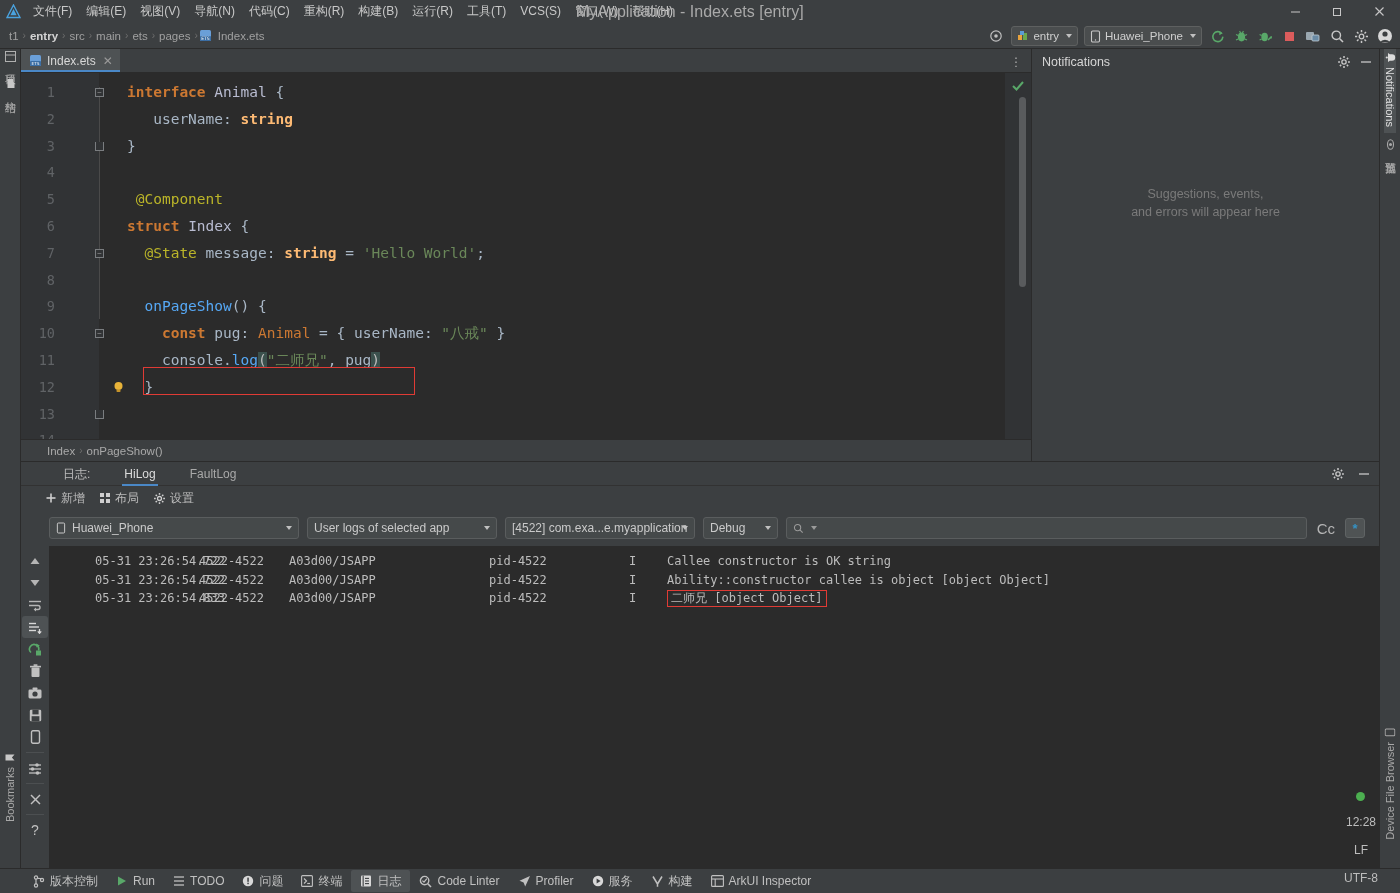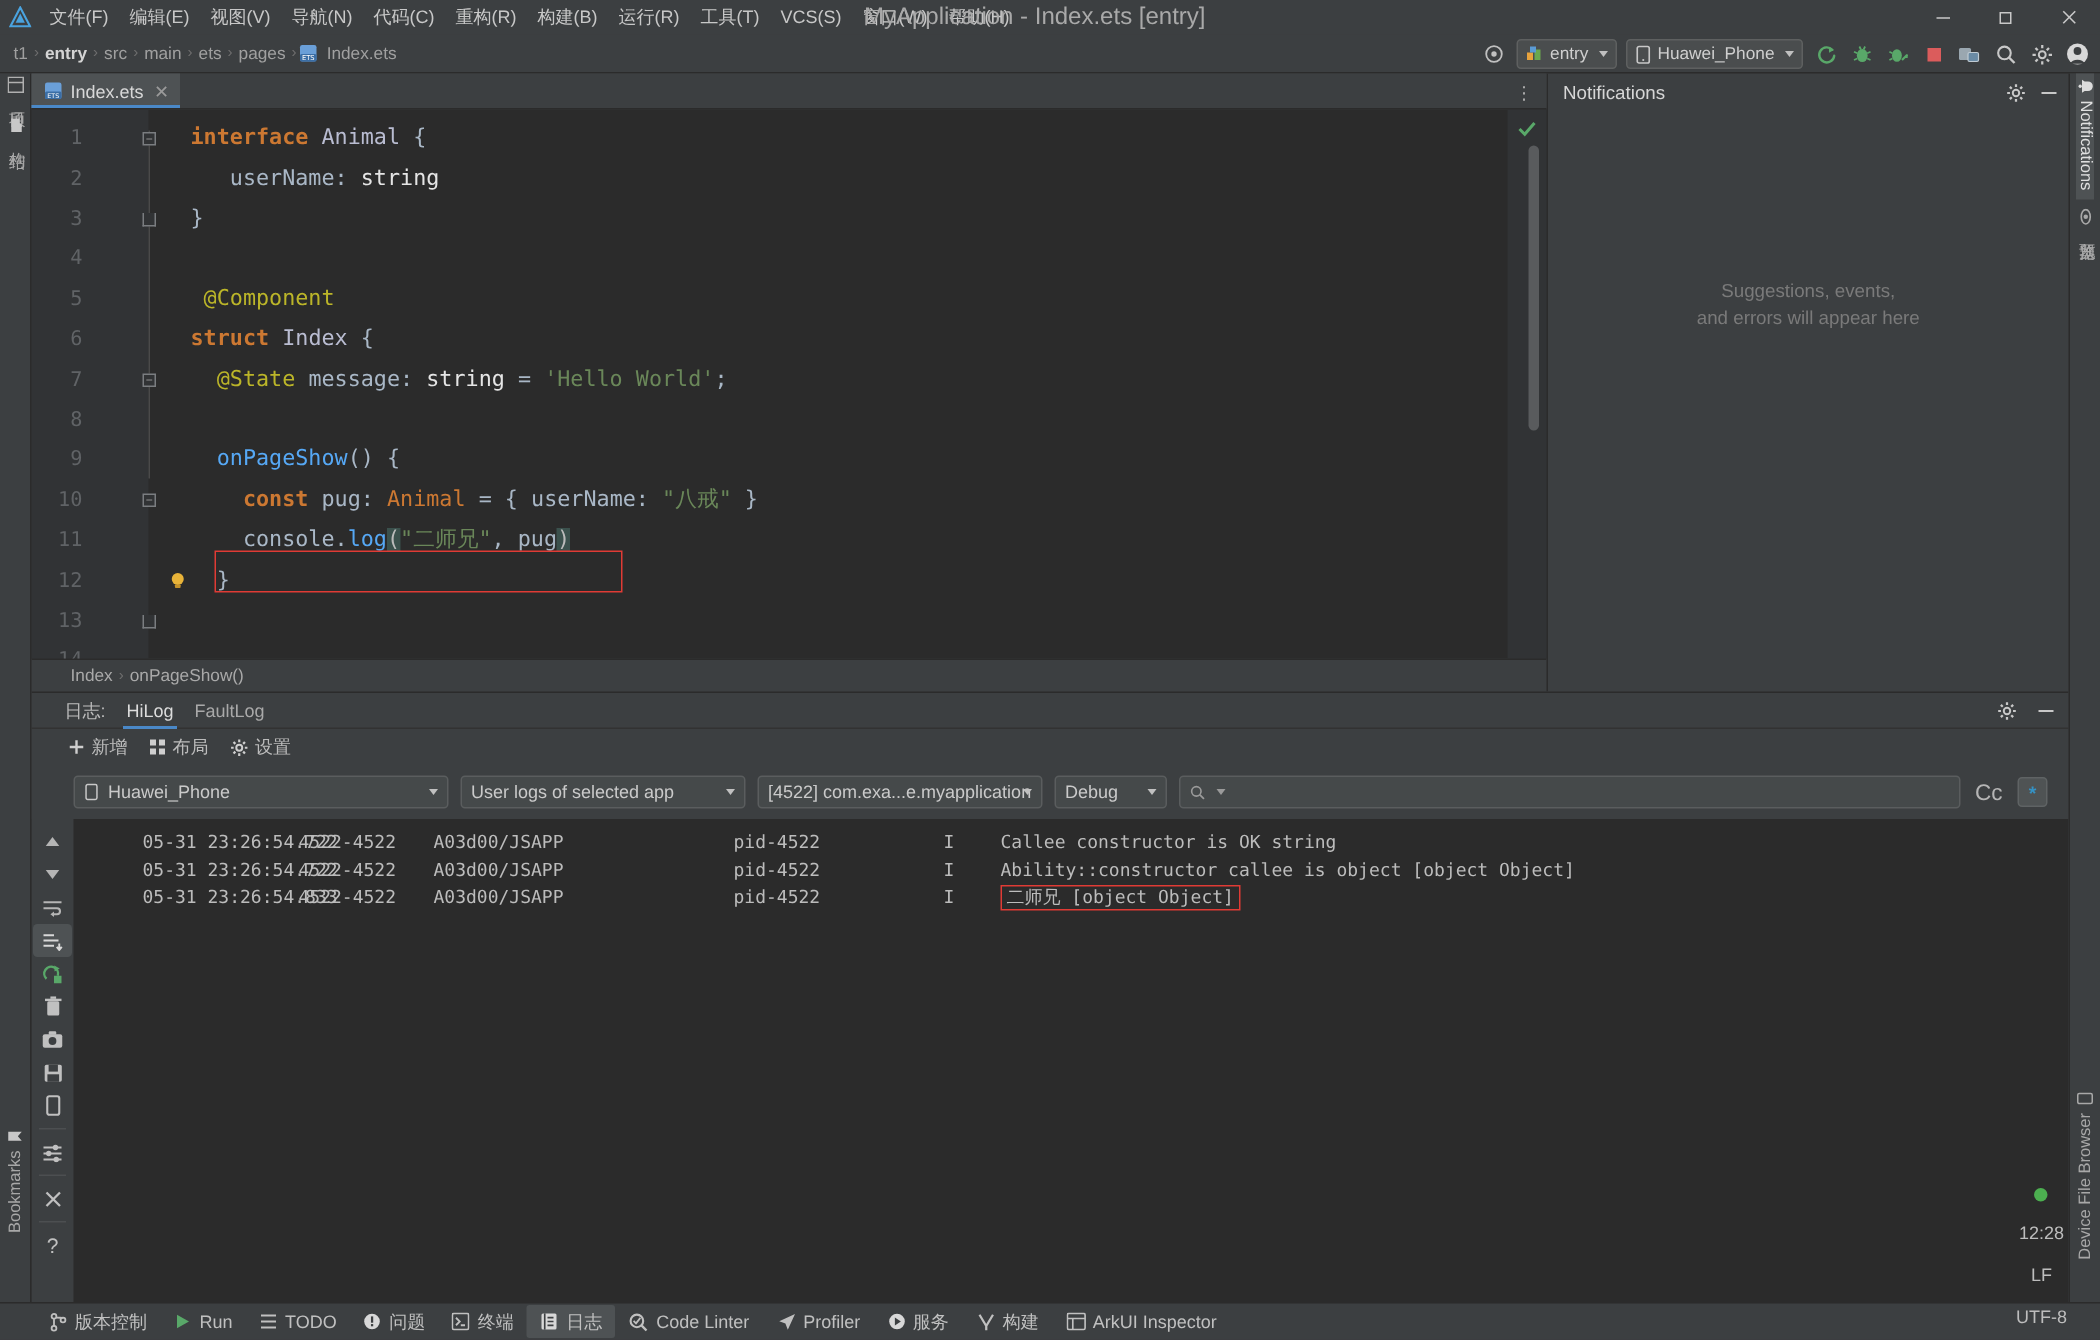--- a/index.html
+++ b/index.html
@@ -104,21 +104,21 @@
   .bulb { position:absolute; left:92px; top:7px; }
   .fold-line { position:absolute; left:78px; top:0; bottom:0; width:1px; background:#4a4a4a; }
 
   .code {
     flex: 1 1 auto; padding-top: 6px; position: relative;
     font-family: "DejaVu Sans Mono", monospace; font-size: 14.5px;
     overflow: hidden;
   }
   .cline { height: 26.8px; line-height: 26.8px; padding-left: 28px; white-space: pre; }
   .k-kw { color: #cc7832; font-weight: bold; }
-  .k-kw2 { color: #e5e5e5; }
+  .k-kw2 { color: #fdba74; font-weight: bold; }
   .k-ident { color: #a9b7c6; }
   .k-fn { color: #56a8f5; }
   .k-deco { color: #bbb529; }
   .k-str { color: #6a8759; }
   .k-brace { color: #a9b7c6; }
   .k-punct { color: #a9b7c6; }
   .k-ifc { color: #b9bcd1; }
   .hl-brace { background: #3b514d; }
 
   .redbox {
@@ -150,21 +150,21 @@
     justify-content: center; color: #7a7a7a; font-size: 12.5px; line-height: 18px;
     padding-bottom: 130px;
   }
 
   
   .logpanel { flex: 0 0 407px; display: flex; flex-direction: column; background: #3c3f41; border-top: 1px solid #2b2b2b; }
   .log-tabs {
     height: 24px; display: flex; align-items: center; padding-left: 22px; gap: 14px;
     position: relative; border-bottom: 1px solid #323232;
   }
-  .lt { font-size: 12px; color: #a9a9a9; height: 24px; line-height: 24px; position: relative; }
+  .lt { font-size: 12px; color: #a9a9a9; height: 24px; line-height: 24px; position: relative; margin-left: 20px; }
   .lt.label { color: #bcbcbc; }
   .lt.active { color: #dcdcdc; }
   .lt.active::after { content:''; position:absolute; left:-2px; right:-2px; bottom:0; height:2px; background:#4a88c7; }
   .log-tools { position:absolute; right: 8px; display:flex; gap: 12px; align-items:center; }
 
   .log-actions {
     height: 24px; display: flex; align-items: center; padding-left: 24px; gap: 14px;
   }
   .la { display: flex; align-items: center; gap: 4px; color: #bcbcbc; font-size: 12px; }
 

